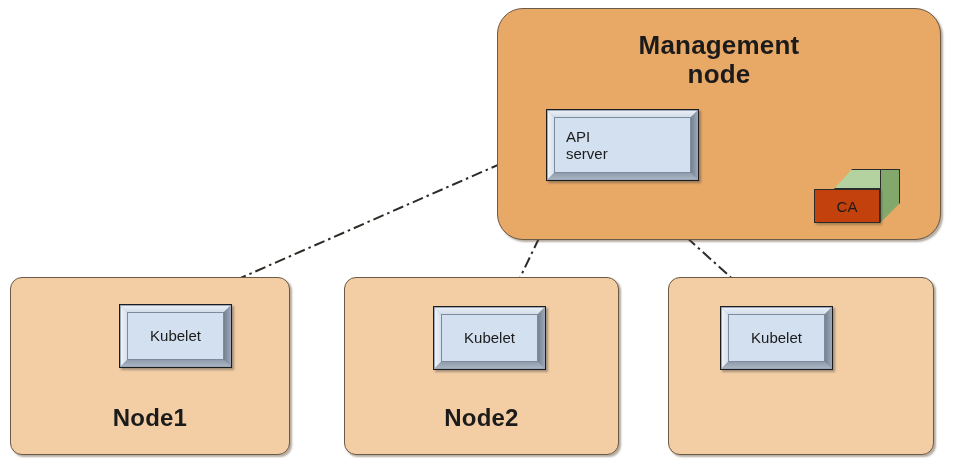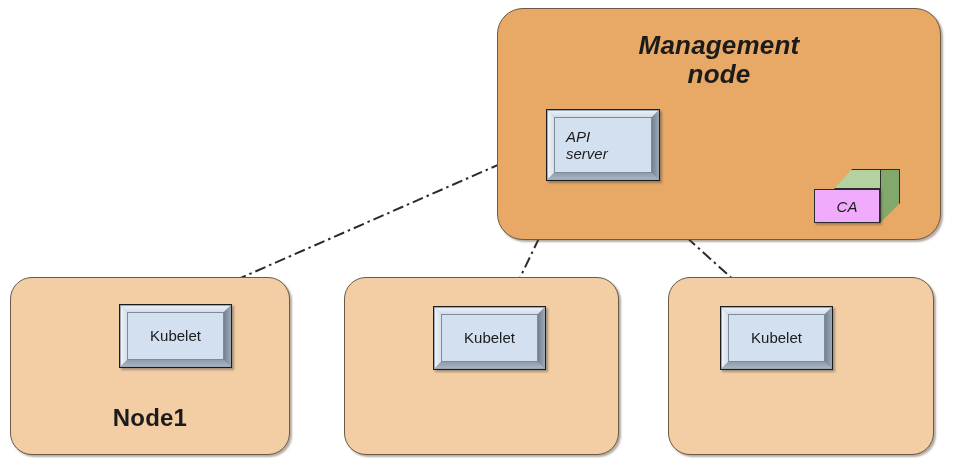--- a/index.html
+++ b/index.html
@@ -13,22 +13,22 @@
   #wires{position:absolute;left:0;top:0;width:958px;height:468px;pointer-events:none;}
 
   
   .group{
     position:absolute;
     box-sizing:border-box;
     border:1.5px solid #6b5a47;
     border-radius:26px;
     box-shadow:2px 2px 2px rgba(90,70,50,.45);
   }
-  .group.mgmt{background:#e8a866;font-style:italic;}
-  .group.worker{background:#f3cda4;border-radius:22px;}
+  .group.mgmt{background:#e8a866;}
+  .group.worker{background:#f3cda4;border-radius:12px;}
 
   .group-title{
     position:absolute;
     left:0;right:0;
     text-align:center;
     color:#1b1b1b;
     font-weight:700;
     letter-spacing:.2px;
     line-height:1.12;
     white-space:pre-line;
@@ -77,21 +77,21 @@
     white-space:pre-line;
     z-index:3;
   }
   .bevel.kubelet .label{justify-content:center;padding-left:0;font-size:15px;}
 
   
   .cube{position:absolute;}
   .cube .front{
     position:absolute;left:0;bottom:0;
     width:66px;height:34px;
-    background:#f0abfc;
+    background:#c2410c;
     border:1.5px solid #2b2b2b;
     box-sizing:border-box;
     display:flex;align-items:center;justify-content:center;
     color:#1b1b1b;font-size:15px;
     box-shadow:2px 2px 2px rgba(70,70,50,.4);
   }
   .cube .top{
     position:absolute;left:0;top:0;
     width:66px;height:20px;
     background:#b4d29f;
@@ -134,21 +134,21 @@
     <line x1="623" y1="180" x2="767" y2="310" stroke="#2e2a26" stroke-width="2" stroke-dasharray="11 4 2.5 4" marker-start="url(#ah2)" marker-end="url(#ah)"></line>
 
       CA --&gt;
     <line x1="674" y1="146" x2="862" y2="168" stroke="#2e2a26" stroke-width="2" stroke-dasharray="11 4 2.5 4" marker-start="url(#ah2)" marker-end="url(#ah)"></line>
   </svg>
 
   <div class="group mgmt" style="left:497px;top:8px;width:444px;height:232px;">
     <div class="group-title">Management
 node</div>
 
-    <div class="bevel" style="left:48px;top:100px;width:114px;height:72px;">
+    <div class="bevel" style="left:48px;top:100px;width:153px;height:72px;">
       <div class="bev bev-t"></div>
       <div class="bev bev-l"></div>
       <div class="bev bev-r"></div>
       <div class="bev bev-b"></div>
       <div class="face"></div>
       <div class="label">API
 server</div>
     </div>
 
     <div class="cube" style="left:316px;top:160px;width:86px;height:54px;">
@@ -174,20 +174,21 @@
 
   <div class="group worker" style="left:344px;top:277px;width:275px;height:178px;">
     <div class="bevel kubelet" style="left:88px;top:28px;width:113px;height:64px;">
       <div class="bev bev-t"></div>
       <div class="bev bev-l"></div>
       <div class="bev bev-r"></div>
       <div class="bev bev-b"></div>
       <div class="face"></div>
       <div class="label">Kubelet</div>
     </div>
+    <div class="group-title">Node2</div>
   </div>
 
   <div class="group worker" style="left:668px;top:277px;width:266px;height:178px;">
     <div class="bevel kubelet" style="left:51px;top:28px;width:113px;height:64px;">
       <div class="bev bev-t"></div>
       <div class="bev bev-l"></div>
       <div class="bev bev-r"></div>
       <div class="bev bev-b"></div>
       <div class="face"></div>
       <div class="label">Kubelet</div>

